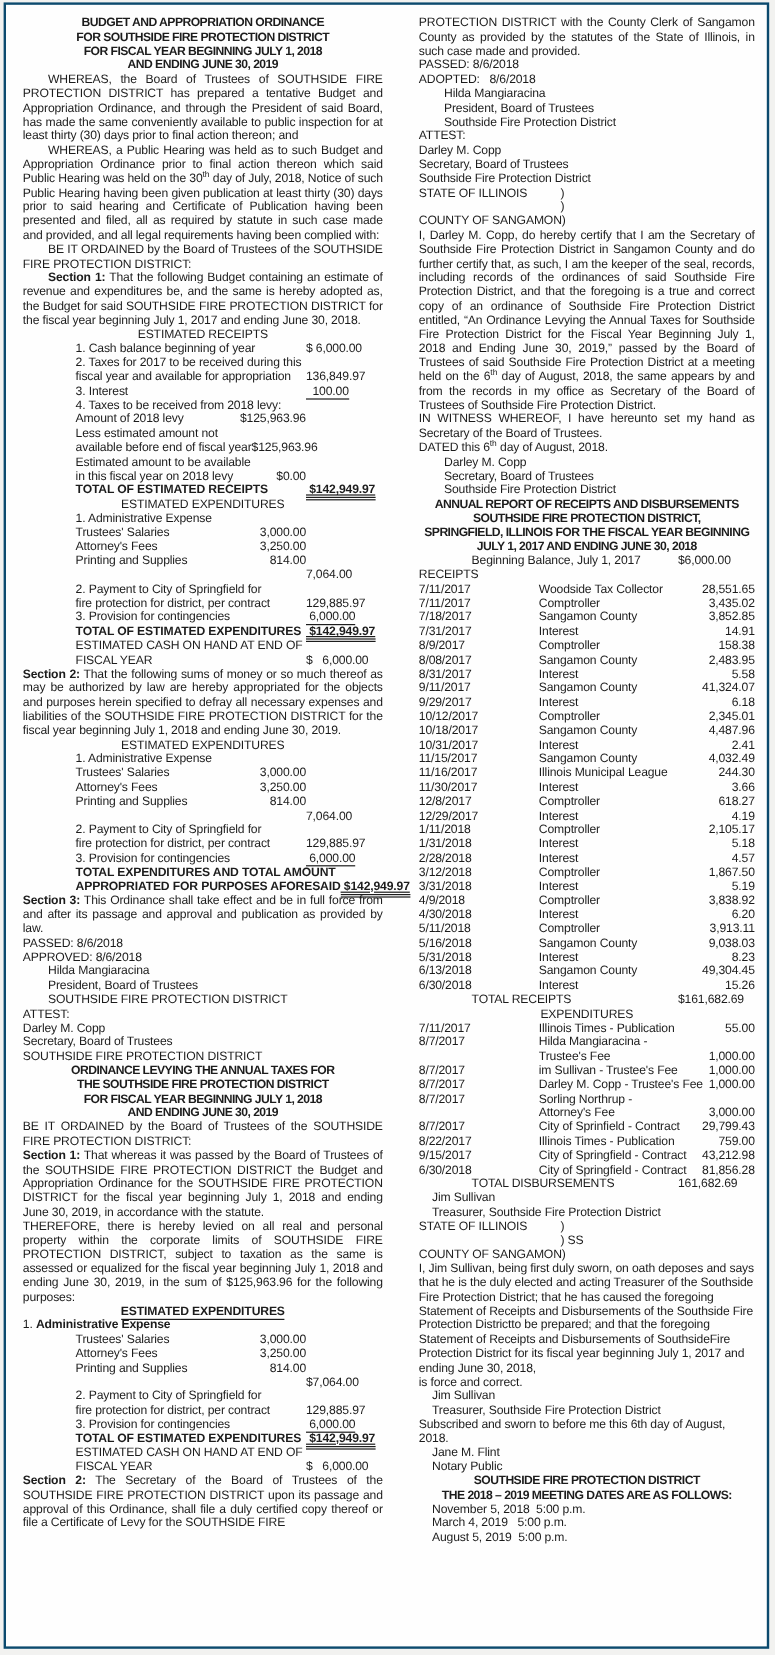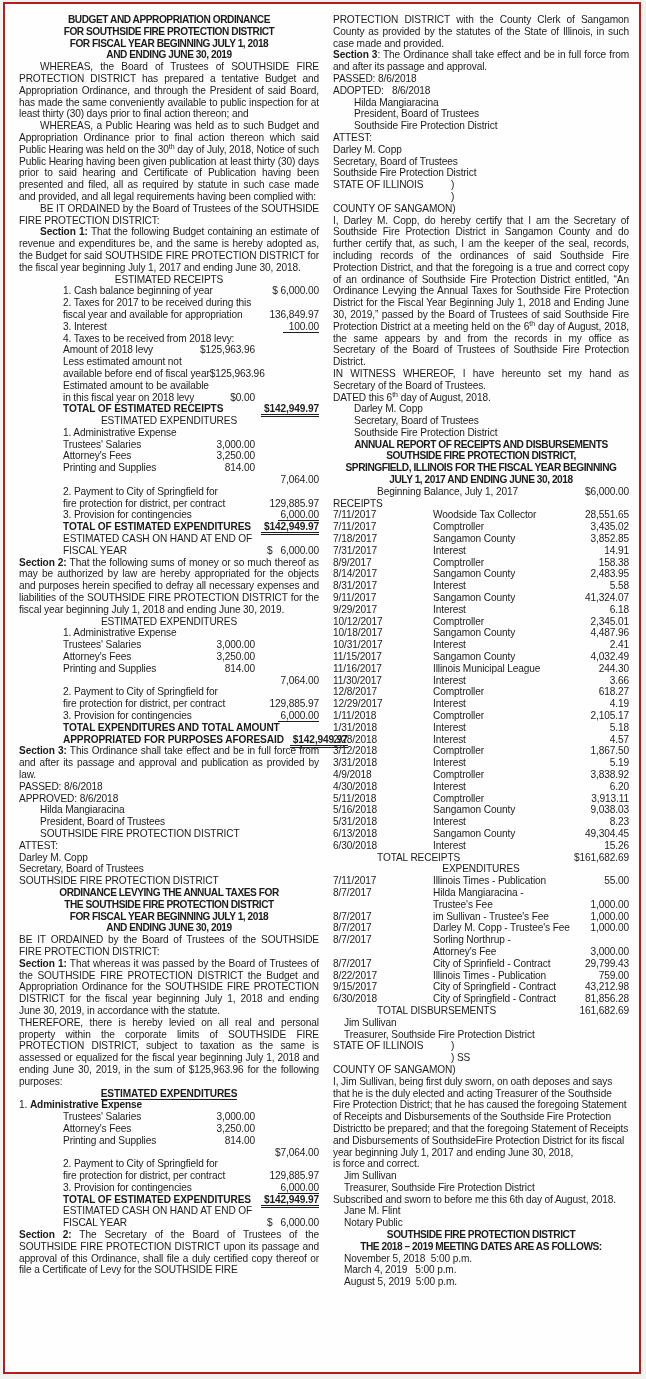--- a/index.html
+++ b/index.html
@@ -1,38 +1,38 @@
 <!DOCTYPE html>
 <html><head>
 <meta charset="utf-8">
 <style>
   html,body{margin:0;padding:0;background:#f2f2f0;}
   body{width:646px;height:1379px;position:relative;overflow:hidden;}
   .page{
     position:absolute;left:3px;top:2px;width:638px;height:1372px;
-    box-sizing:border-box;background:#fefefe;border:2px solid #b91c1c;
-    padding:10px 10px 6px 14px;display:flex;gap:14px;
+    box-sizing:border-box;background:#fefefe;border:2px solid #0c4a6e;
+    padding:10px 10px 6px 14px;display:flex;gap:30px;
     font-family:"Liberation Sans",sans-serif;font-size:10.15px;line-height:11.8px;
     color:#1c1c1c;letter-spacing:-0.12px;
   }
   .col{width:300px;flex:none;}
   .col2{flex:1;min-width:0;}
   .b{font-weight:bold;}
   .center{text-align:center;white-space:nowrap;}
   .hline{font-weight:bold;letter-spacing:-0.45px;}
   .ul{border-bottom:1px solid currentColor;}
-  .uul{border-bottom:3px double currentColor;}
+  .uul{border-bottom:3px double currentColor;text-decoration:underline;}
   sup{font-size:7px;line-height:0;vertical-align:super;letter-spacing:0;}
   .para{text-align:justify;}
   .rag{text-align:left;}
   .ind{text-indent:21px;}
   .row{display:flex;align-items:baseline;}
   .cl{white-space:nowrap;margin-left:44px;}
   .cm{margin-left:auto;text-align:center;white-space:nowrap;}
-  .cr{min-width:64px;text-align:right;white-space:nowrap;}
+  .cr{min-width:64px;white-space:nowrap;}
   .cd{width:100px;flex:none;white-space:nowrap;}
   .ct{white-space:nowrap;}
   .ca{margin-left:auto;white-space:nowrap;padding-left:4px;}
   .ssl{min-width:118px;white-space:nowrap;}
   .ssp{white-space:nowrap;}
   .line{white-space:nowrap;}
   .i1{padding-left:11px;}
   .i2{padding-left:21px;}
 </style>
 </head>
@@ -278,21 +278,20 @@
       </div>
       <div class="row">
         <span class="cl">FISCAL YEAR</span>
         <span class="cm"></span>
         <span class="cr"><span>$&nbsp;&nbsp;&nbsp;6,000.00</span></span>
       </div>
       <div class="para"><span class="b">Section 2:</span><span> The Secretary of the Board of Trustees of the SOUTHSIDE FIRE PROTECTION DISTRICT upon its passage and approval of this Ordinance, shall file a duly certified copy thereof or file a Certificate of Levy for the SOUTHSIDE FIRE</span></div>
     </div>
   <div class="col col2" id="col-right">
       <div class="para"><span>PROTECTION DISTRICT with the County Clerk of Sangamon County as provided by the statutes of the State of Illinois, in such case made and provided.</span></div>
-      <div class="para"><span class="b">Section 3</span><span>: The Ordinance shall take effect and be in full force from and after its passage and approval.</span></div>
       <div class="line">PASSED: 8/6/2018</div>
       <div class="line">ADOPTED:&nbsp;&nbsp;&nbsp;8/6/2018</div>
       <div class="line i2">Hilda Mangiaracina</div>
       <div class="line i2">President, Board of Trustees</div>
       <div class="line i2">Southside Fire Protection District</div>
       <div class="line">ATTEST:</div>
       <div class="line">Darley M. Copp</div>
       <div class="line">Secretary, Board of Trustees</div>
       <div class="line">Southside Fire Protection District</div>
       <div class="row">
@@ -342,21 +341,21 @@
         <span class="cd">7/31/2017</span>
         <span class="ct">Interest</span>
         <span class="ca">14.91</span>
       </div>
       <div class="row">
         <span class="cd">8/9/2017</span>
         <span class="ct">Comptroller</span>
         <span class="ca">158.38</span>
       </div>
       <div class="row">
-        <span class="cd">8/14/2017</span>
+        <span class="cd">8/08/2017</span>
         <span class="ct">Sangamon County</span>
         <span class="ca">2,483.95</span>
       </div>
       <div class="row">
         <span class="cd">8/31/2017</span>
         <span class="ct">Interest</span>
         <span class="ca">5.58</span>
       </div>
       <div class="row">
         <span class="cd">9/11/2017</span>

